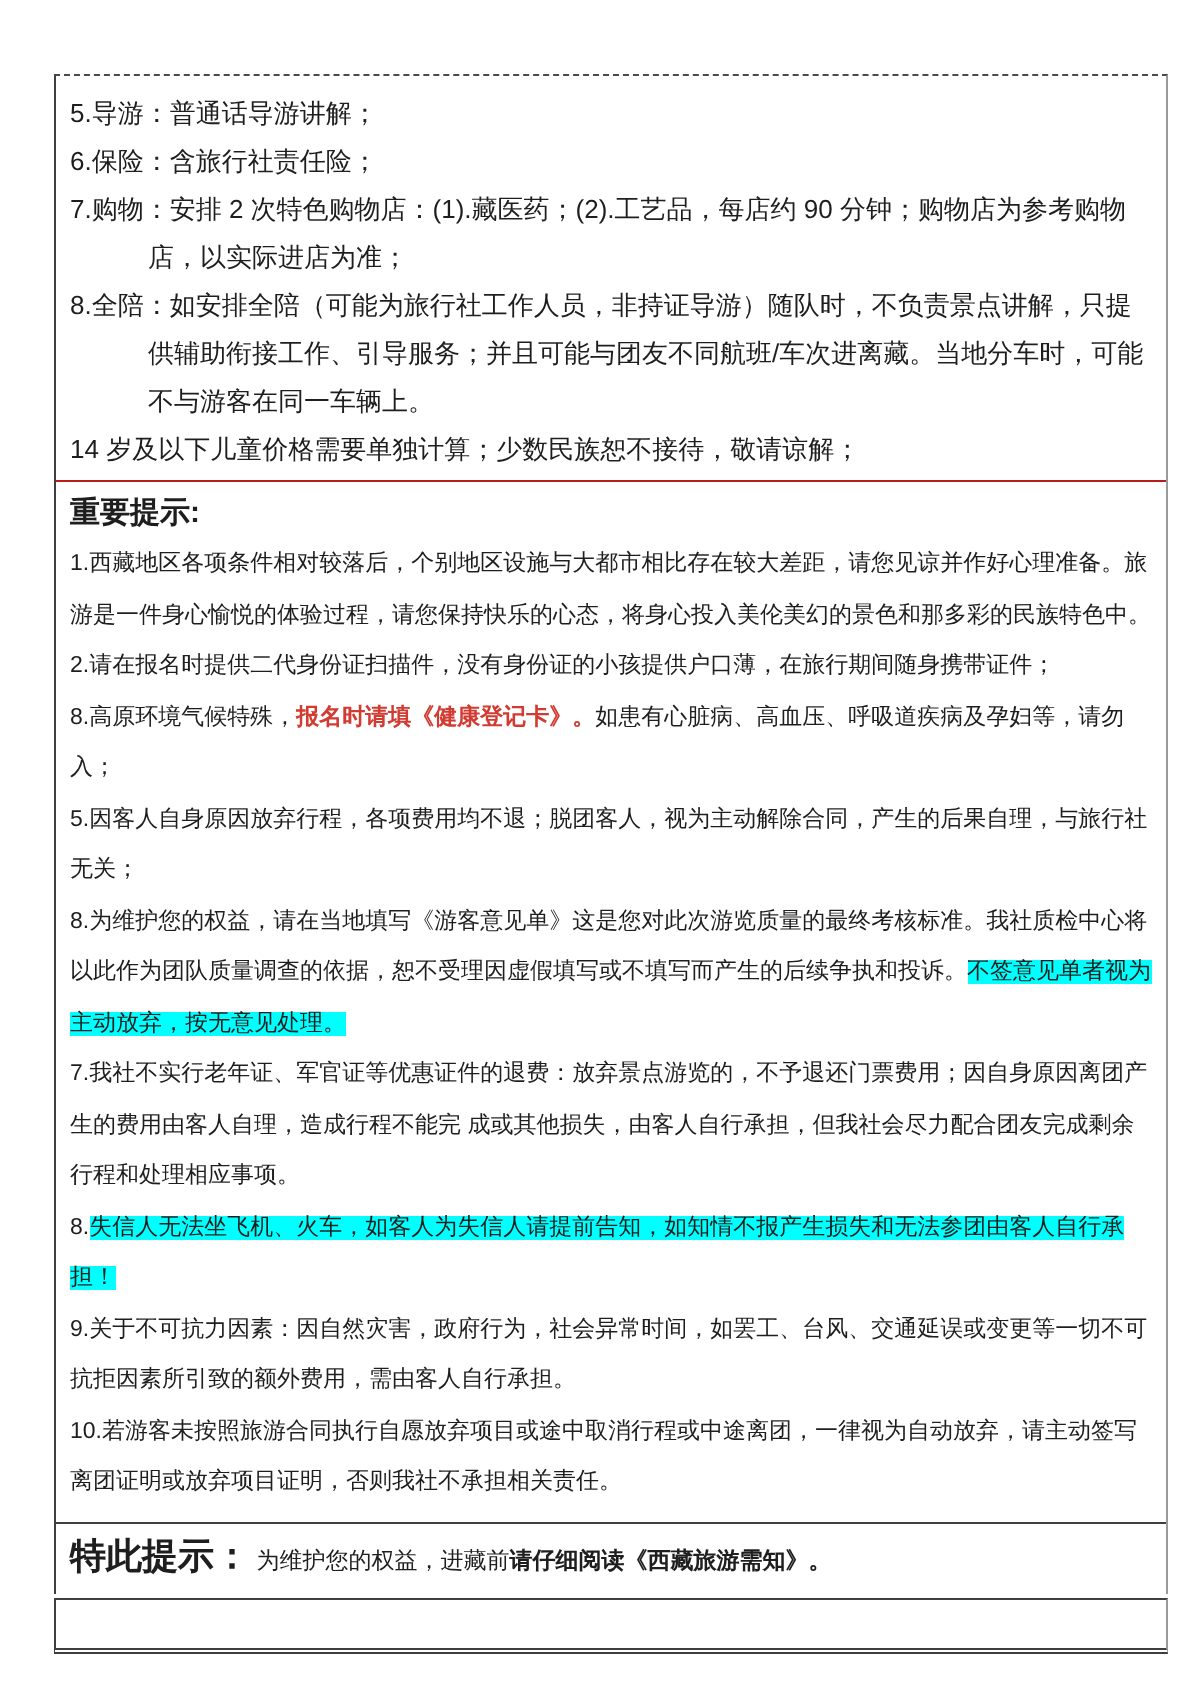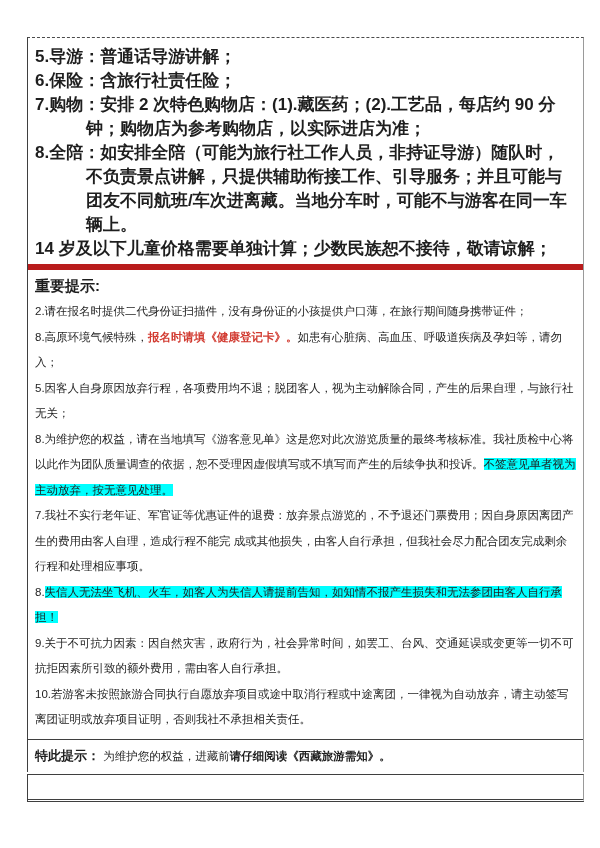--- a/index.html
+++ b/index.html
@@ -19,24 +19,23 @@
     box-sizing:border-box;
   }
   .upper{
     border-left:1px solid #3f3f3f;
     border-right:1px solid #9a9a9a;
     border-top:1px dashed #4a4a4a;
   }
   .sec{box-sizing:border-box;}
   .sec-package{
     padding:7px 7px 3px 7px;
-    border-bottom:6px solid #b91c1c;
-    font-size:17px;
+    border-bottom:1px solid #b91c1c;
+    font-size:13px;
     line-height:24px;
-    font-weight:bold;
   }
   .sec-package p{
     margin:0;
     padding-left:3em;
     text-indent:-3em;
   }
   .sec-important{
     padding:3px 7px 6px 7px;
     border-bottom:1px solid #3f3f3f;
     font-size:11.5px;
@@ -61,41 +60,42 @@
     border-right:1px solid #9a9a9a;
     border-top:1px solid #3f3f3f;
     border-bottom:3px double #3f3f3f;
     padding:10px 10px 14px 10px;
     font-size:12px;
   }
   
   .run-red{color:var(--c-red,#d23b31);font-weight:bold;}
   .run-hl{background:var(--c-hl,#00ffff);}
   .run-b{font-weight:bold;}
-  .run-hdr{font-weight:bold;font-size:13px;}
+  .run-hdr{font-weight:bold;font-size:18px;}
 </style>
 </head>
 <body>
 
 <div class="page">
   <div class="doc">
 
     <div class="upper">
 
       <section class="sec sec-package">
           <p><span>5.导游：普通话导游讲解；</span></p>
           <p><span>6.保险：含旅行社责任险；</span></p>
           <p><span>7.购物：安排 2 次特色购物店：(1).藏医药；(2).工艺品，每店约 90 分钟；购物店为参考购物店，以实际进店为准；</span></p>
           <p><span>8.全陪：如安排全陪（可能为旅行社工作人员，非持证导游）随队时，不负责景点讲解，只提供辅助衔接工作、引导服务；并且可能与团友不同航班/车次进离藏。当地分车时，可能不与游客在同一车辆上。</span></p>
           <p><span>14 岁及以下儿童价格需要单独计算；少数民族恕不接待，敬请谅解；</span></p>
         </section>
 
       <section class="sec sec-important">
         <p class="sec-heading">重要提示:</p>
         <div>
+            <p><span>1.西藏地区各项条件相对较落后，个别地区设施与大都市相比存在较大差距，请您见谅并作好心理准备。旅游是一件身心愉悦的体验过程，请您保持快乐的心态，将身心投入美伦美幻的景色和那多彩的民族特色中。</span></p>
             <p><span>2.请在报名时提供二代身份证扫描件，没有身份证的小孩提供户口薄，在旅行期间随身携带证件；</span></p>
             <p><span>8.高原环境气候特殊，</span><span class="run-red">报名时请填《健康登记卡》。</span><span>如患有心脏病、高血压、呼吸道疾病及孕妇等，请勿入；</span></p>
             <p><span>5.因客人自身原因放弃行程，各项费用均不退；脱团客人，视为主动解除合同，产生的后果自理，与旅行社无关；</span></p>
             <p><span>8.为维护您的权益，请在当地填写《游客意见单》这是您对此次游览质量的最终考核标准。我社质检中心将以此作为团队质量调查的依据，恕不受理因虚假填写或不填写而产生的后续争执和投诉。</span><span class="run-hl">不签意见单者视为主动放弃，按无意见处理。</span></p>
             <p><span>7.我社不实行老年证、军官证等优惠证件的退费：放弃景点游览的，不予退还门票费用；因自身原因离团产生的费用由客人自理，造成行程不能完 成或其他损失，由客人自行承担，但我社会尽力配合团友完成剩余行程和处理相应事项。</span></p>
             <p><span>8.</span><span class="run-hl">失信人无法坐飞机、火车，如客人为失信人请提前告知，如知情不报产生损失和无法参团由客人自行承担！</span></p>
             <p><span>9.关于不可抗力因素：因自然灾害，政府行为，社会异常时间，如罢工、台风、交通延误或变更等一切不可抗拒因素所引致的额外费用，需由客人自行承担。</span></p>
             <p><span>10.若游客未按照旅游合同执行自愿放弃项目或途中取消行程或中途离团，一律视为自动放弃，请主动签写离团证明或放弃项目证明，否则我社不承担相关责任。</span></p>
           </div>
       </section>

